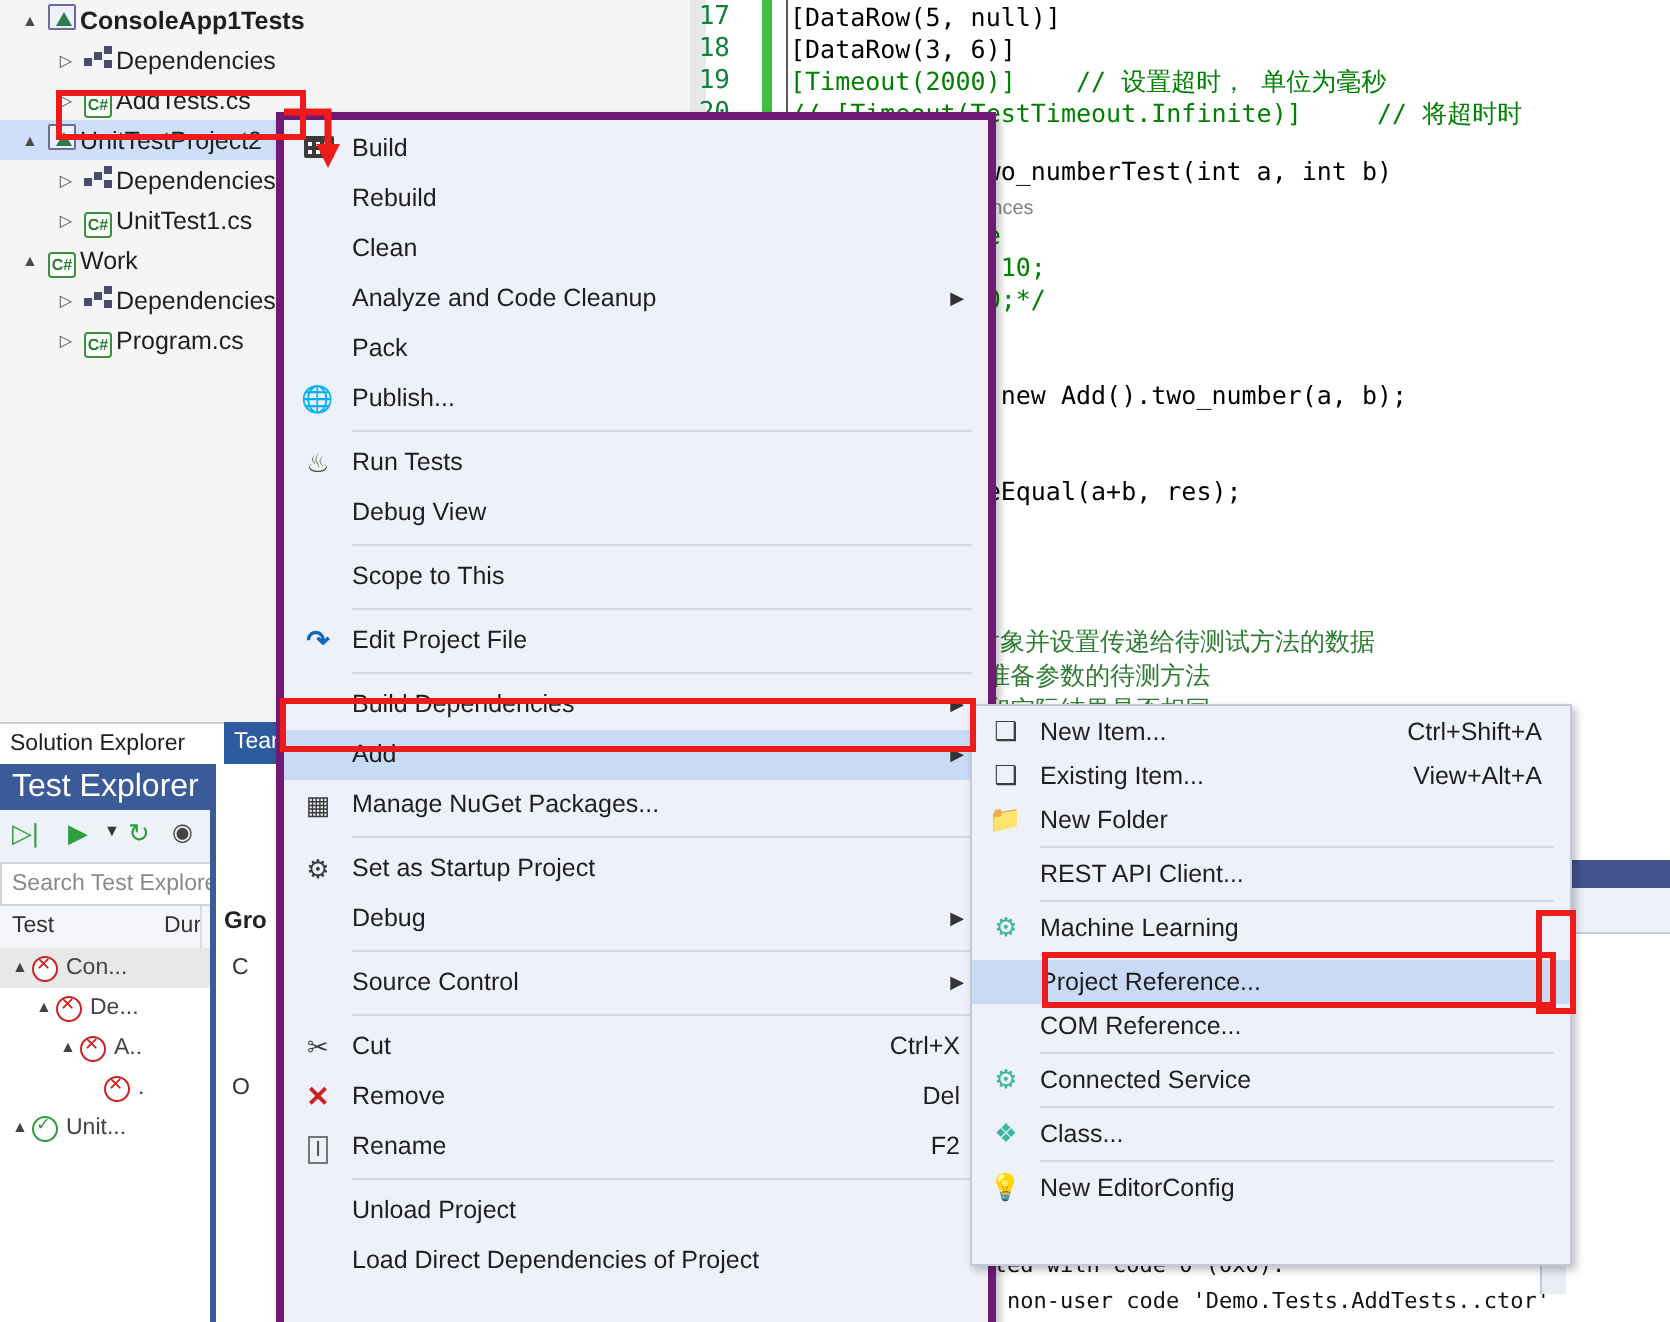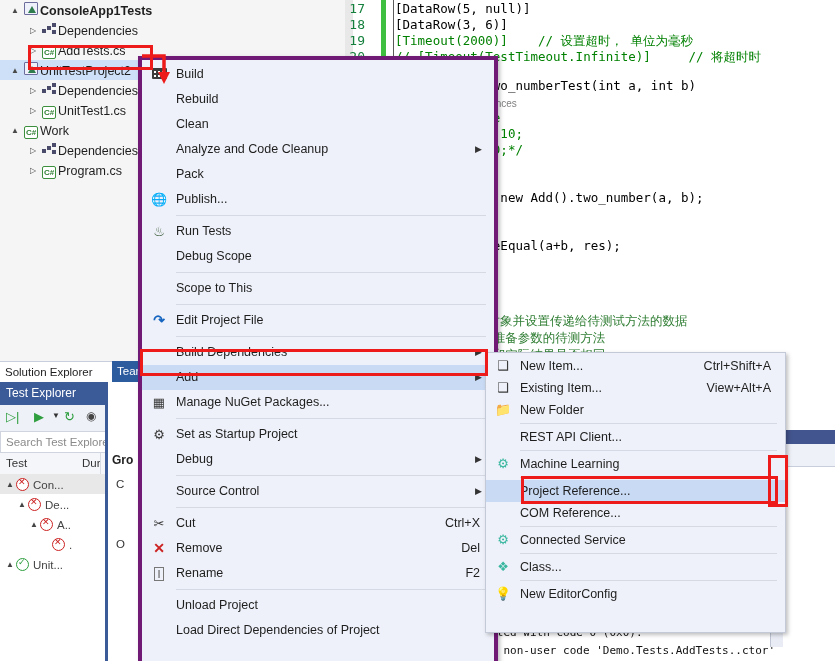--- a/index.html
+++ b/index.html
@@ -144,21 +144,21 @@
   }
   .tab.active { background: #ffffff; color: #1e1e1e; border-top: 1px solid #c8cedb; }
   .tab.inactive { background: #2d5c9e; color: #ffffff; margin-left: 12px; }
 
   .te-panel {
     position: absolute; left: 0; top: 382px; width: 140px; height: 279px;
     background: #f5f5f5; overflow: hidden;
   }
   .te-title {
     position: absolute; left: 0; top: 0; width: 140px; height: 23px;
-    background: #3a5a98; color: #ffffff; font-size: 12px; line-height: 23px;
+    background: #3a5a98; color: #ffffff; font-size: 16px; line-height: 23px;
     padding-left: 6px; box-sizing: border-box; font-weight: normal;
   }
   .te-toolbar {
     position: absolute; left: 0; top: 23px; width: 140px; height: 26px;
     background: #eef1f8; border-bottom: 1px solid #dfe3ec;
   }
   .te-search {
     position: absolute; left: 0; top: 49px; width: 140px; height: 22px;
     background: #ffffff; border: 1px solid #cfd4de; box-sizing: border-box;
     font-size: 11.5px; line-height: 20px; color: #8a8a8a; padding-left: 5px;
@@ -406,21 +406,21 @@
     <div class="ctx-icons"></div>
     <div id="ctx-items" style="position:relative;padding-top:2px;">
         <div class="mi"><span class="mi-icon"><span class="g-build"></span></span><span>Build</span></div>
         <div class="mi"><span>Rebuild</span></div>
         <div class="mi"><span>Clean</span></div>
         <div class="mi"><span>Analyze and Code Cleanup</span><span class="mi-arrow">▶</span></div>
         <div class="mi"><span>Pack</span></div>
         <div class="mi"><span class="mi-icon"><span class="g g-globe">🌐</span></span><span>Publish...</span></div>
         <div class="sep"></div>
         <div class="mi"><span class="mi-icon"><span class="g g-flask">♨</span></span><span>Run Tests</span></div>
-        <div class="mi"><span>Debug Scope</span></div>
+        <div class="mi"><span>Debug View</span></div>
         <div class="sep"></div>
         <div class="mi"><span>Scope to This</span></div>
         <div class="sep"></div>
         <div class="mi"><span class="mi-icon"><span class="g g-arrow-blue">↷</span></span><span>Edit Project File</span></div>
         <div class="sep"></div>
         <div class="mi"><span>Build Dependencies</span><span class="mi-arrow">▶</span></div>
         <div class="mi hl"><span>Add</span><span class="mi-arrow">▶</span></div>
         <div class="mi"><span class="mi-icon"><span class="g g-nuget">▦</span></span><span>Manage NuGet Packages...</span></div>
         <div class="sep"></div>
         <div class="mi"><span class="mi-icon"><span class="g g-gear">⚙</span></span><span>Set as Startup Project</span></div>

